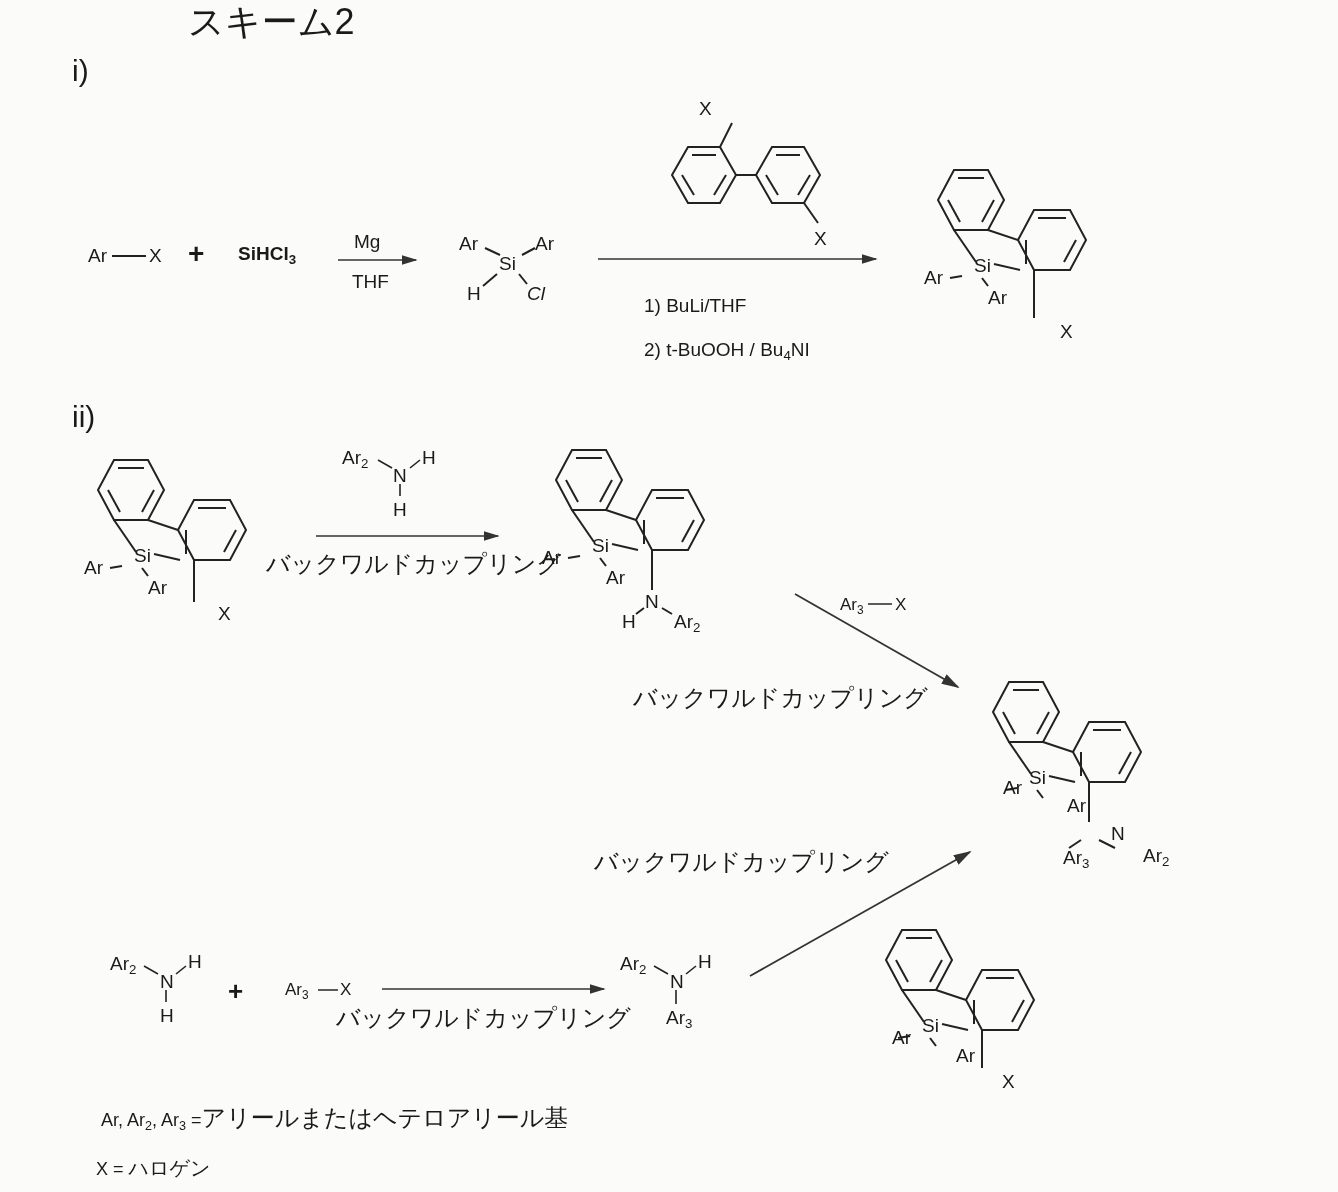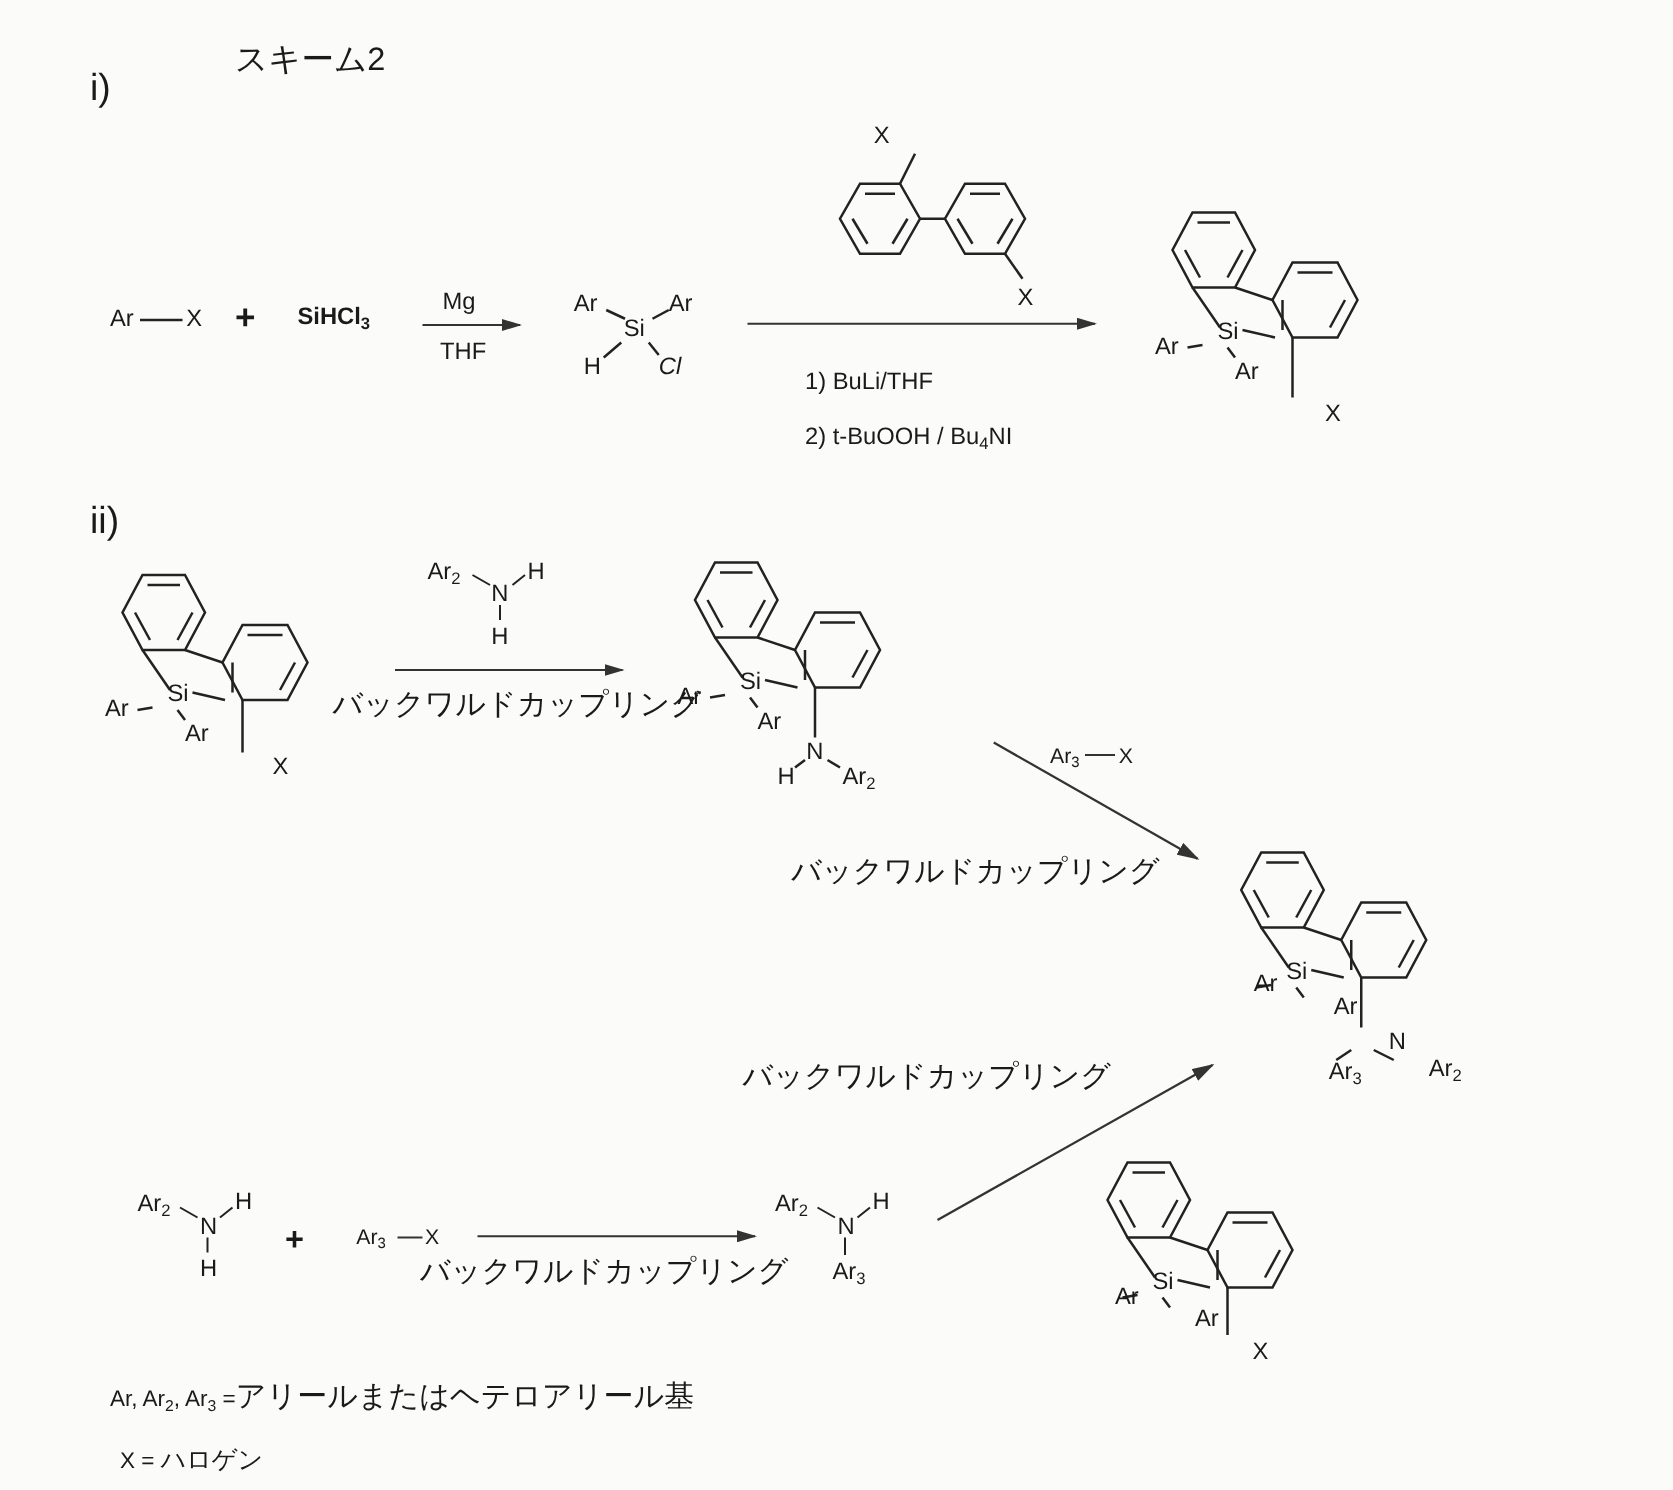--- a/index.html
+++ b/index.html
@@ -3,21 +3,21 @@
 <meta charset="utf-8">
 <style>
   html, body { margin: 0; padding: 0; }
   body {
     width: 1338px; height: 1192px; position: relative; overflow: hidden;
     background: #fbfbfa;
     font-family: "Liberation Sans", "DejaVu Sans", sans-serif;
     color: #1a1a1a;
   }
   .t { position: absolute; white-space: nowrap; line-height: 1; }
-  .title { font-size: 26px; margin-top: 30px; }
+  .title { font-size: 36px; }
   .sec { font-size: 30px; }
   .lbl { font-size: 19px; }
   .jp { font-size: 24px; font-family: Liberation Serif, serif; }
   .sm { font-size: 17px; }
   sub { font-size: 0.7em; vertical-align: -0.3em; line-height: 0; }
   svg.layer { position: absolute; left: 0; top: 0; }
   .mol { position: absolute; }
   .mol svg { overflow: visible; }
   .ml { position: absolute; font-size: 19px; white-space: nowrap; line-height: 1; }
 </style>
@@ -275,18 +275,18 @@
       <line x1="42" y1="116" x2="30" y2="118"></line>
       <line x1="62" y1="118" x2="68" y2="126"></line>
     </g>
   </svg>
   <div class="ml" style="left:54px; top:96px;">Si</div>
   <div class="ml" style="left:24px; top:108px;">Ar</div>
   <div class="ml" style="left:88px; top:126px;">Ar</div>
   <div class="ml" style="left:134px; top:152px;">X</div>
 </div>
 
-<div class="t" style="left:88px; top:1106px; font-size:18px;">
+<div class="t" style="left:101px; top:1106px; font-size:18px;">
   <span>Ar, Ar</span><sub>2</sub><span>, Ar</span><sub>3</sub><span> =</span><span style="font-size:24px;">アリールまたはヘテロアリール基</span>
 </div>
 <div class="t" style="left:96px; top:1158px; font-size:18px;">
   <span>X =</span> <span style="font-size:20px;">ハロゲン</span>
 </div>
 
 </body></html>

